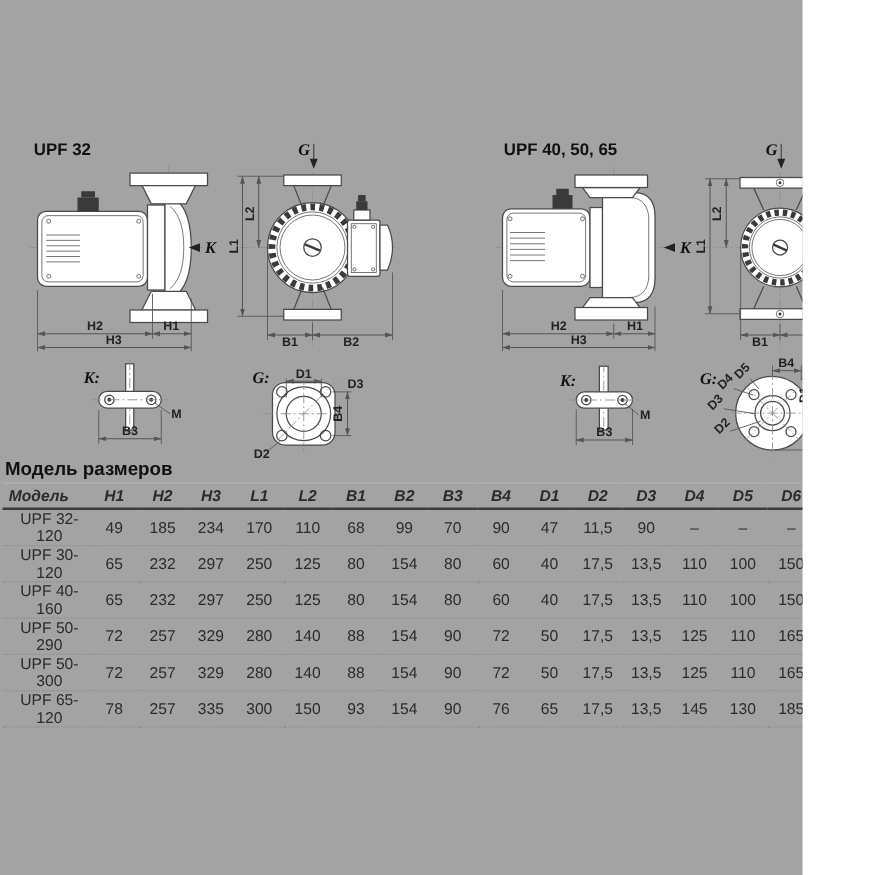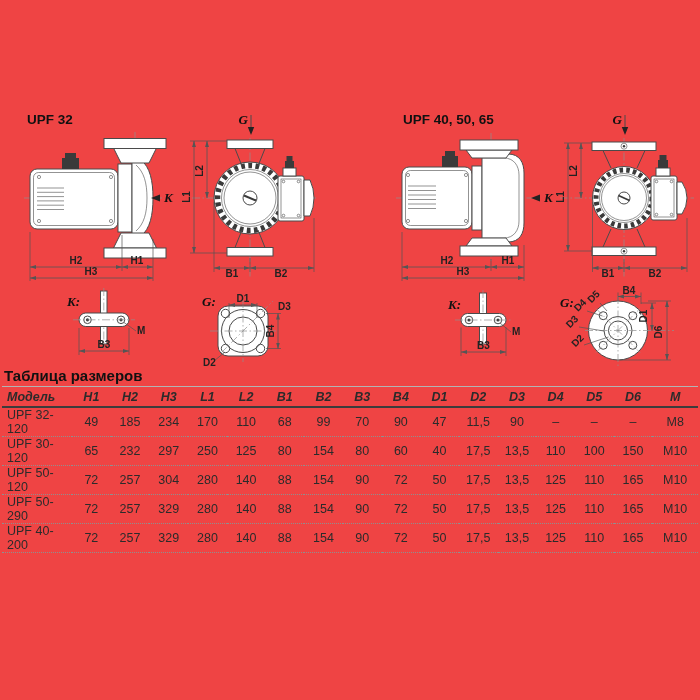--- a/index.html
+++ b/index.html
@@ -1,16 +1,16 @@
 <!DOCTYPE html>
 <html style="--watermark: #b9886a; --line: #4a4a4a; --dim: #555555; --text: #222222; --accent-dark: #3a3a3a;"><head>
 <meta charset="utf-8">
 <style>
   html,body{margin:0;padding:0;background:#fff;}
-  .page{position:relative;width:700px;height:700px;background:#ef4444;overflow:hidden;
+  .page{position:relative;width:642px;height:700px;background:#a3a3a3;overflow:hidden;
         font-family:"Liberation Sans",sans-serif;}
   
   .ln   {fill:none;stroke:var(--line,#4a4a4a);stroke-width:1;}
   .lnf  {fill:#ffffff;stroke:var(--line,#4a4a4a);stroke-width:1;}
   .thin {fill:none;stroke:var(--line,#4a4a4a);stroke-width:.6;}
   .cl   {fill:none;stroke:#8f8f8f;stroke-width:.7;stroke-dasharray:8 2.5 1.5 2.5;}
   .dim  {fill:none;stroke:var(--dim,#555);stroke-width:.8;}
   .ext  {fill:none;stroke:var(--dim,#555);stroke-width:.7;}
   .dark {fill:var(--accent-dark,#3a3a3a);stroke:none;}
   .ribs {fill:none;stroke:var(--accent-dark,#3a3a3a);}
@@ -25,21 +25,21 @@
   
   .tbl-title{position:absolute;left:4px;top:367px;z-index:2;
              font:bold 15px "Liberation Sans",sans-serif;color:#111;}
   .table-wrap{position:absolute;left:2px;top:386px;width:696px;z-index:2;}
   table{border-collapse:collapse;table-layout:fixed;width:696px;
         font:12.5px "Liberation Sans",sans-serif;color:#2b2b2b;background:transparent;}
   thead th{font-style:italic;font-weight:bold;text-align:center;padding:0;height:19px;
            border-top:1px solid #b3b3b3;border-bottom:2px solid #3c3c3c;}
   thead th.model-col{text-align:left;padding-left:5px;}
   tbody td{text-align:center;padding:0;height:20.4px;border-bottom:1px dotted #8f8f8f;}
-  tbody td:first-child{text-align:left;padding-left:5px;}
+  tbody td:first-child{text-align:center;padding-left:5px;}
 </style>
 </head>
 <body>
 
 <div class="page">
 
   <svg id="diagram-svg" width="700" height="385" viewBox="0 0 700 385">
     <defs>
       <marker id="ae" viewBox="0 0 8 6" refX="7.5" refY="3" markerWidth="8" markerHeight="6" orient="auto">
         <path d="M0,0.6 L8,3 L0,5.4 Z" fill="#555"></path>
@@ -322,21 +322,21 @@
       <line class="ext" x1="579" y1="327" x2="604" y2="331"></line>
       <line class="ext" x1="584" y1="345" x2="608.5" y2="337"></line>
       <text class="lbl" transform="translate(596,299) rotate(-45)" text-anchor="middle">D5</text>
       <text class="lbl" transform="translate(582.5,307.5) rotate(-45)" text-anchor="middle">D4</text>
       <text class="lbl" transform="translate(574.5,324) rotate(-45)" text-anchor="middle">D3</text>
       <text class="lbl" transform="translate(580,343) rotate(-45)" text-anchor="middle">D2</text>
     </g>
   </svg>
 
 
-  <div class="tbl-title">Таблица размеров</div>
+  <div class="tbl-title">Модель размеров</div>
   <div class="table-wrap">
     <table>
       <colgroup>
         <col style="width:70px">
         <col span="15" style="width:38.7px">
         <col style="width:45.5px">
       </colgroup>
       <thead>
         <tr>
             <th class="model-col">Модель</th>
@@ -391,36 +391,36 @@
             <td>60</td>
             <td>40</td>
             <td>17,5</td>
             <td>13,5</td>
             <td>110</td>
             <td>100</td>
             <td>150</td>
             <td>M10</td>
           </tr>
           <tr>
-            <td>UPF 50-120</td>
-            <td>72</td>
-            <td>257</td>
-            <td>304</td>
-            <td>280</td>
-            <td>140</td>
-            <td>88</td>
+            <td>UPF 40-160</td>
+            <td>65</td>
+            <td>232</td>
+            <td>297</td>
+            <td>250</td>
+            <td>125</td>
+            <td>80</td>
             <td>154</td>
-            <td>90</td>
-            <td>72</td>
-            <td>50</td>
+            <td>80</td>
+            <td>60</td>
+            <td>40</td>
             <td>17,5</td>
             <td>13,5</td>
-            <td>125</td>
             <td>110</td>
-            <td>165</td>
+            <td>100</td>
+            <td>150</td>
             <td>M10</td>
           </tr>
           <tr>
             <td>UPF 50-290</td>
             <td>72</td>
             <td>257</td>
             <td>329</td>
             <td>280</td>
             <td>140</td>
             <td>88</td>
@@ -429,35 +429,54 @@
             <td>72</td>
             <td>50</td>
             <td>17,5</td>
             <td>13,5</td>
             <td>125</td>
             <td>110</td>
             <td>165</td>
             <td>M10</td>
           </tr>
           <tr>
-            <td>UPF 40-200</td>
+            <td>UPF 50-300</td>
             <td>72</td>
             <td>257</td>
             <td>329</td>
             <td>280</td>
             <td>140</td>
             <td>88</td>
             <td>154</td>
             <td>90</td>
             <td>72</td>
             <td>50</td>
             <td>17,5</td>
             <td>13,5</td>
             <td>125</td>
             <td>110</td>
             <td>165</td>
             <td>M10</td>
           </tr>
+          <tr>
+            <td>UPF 65-120</td>
+            <td>78</td>
+            <td>257</td>
+            <td>335</td>
+            <td>300</td>
+            <td>150</td>
+            <td>93</td>
+            <td>154</td>
+            <td>90</td>
+            <td>76</td>
+            <td>65</td>
+            <td>17,5</td>
+            <td>13,5</td>
+            <td>145</td>
+            <td>130</td>
+            <td>185</td>
+            <td>M10</td>
+          </tr>
         </tbody>
     </table>
   </div>
 
 </div>
 
 </body></html>

